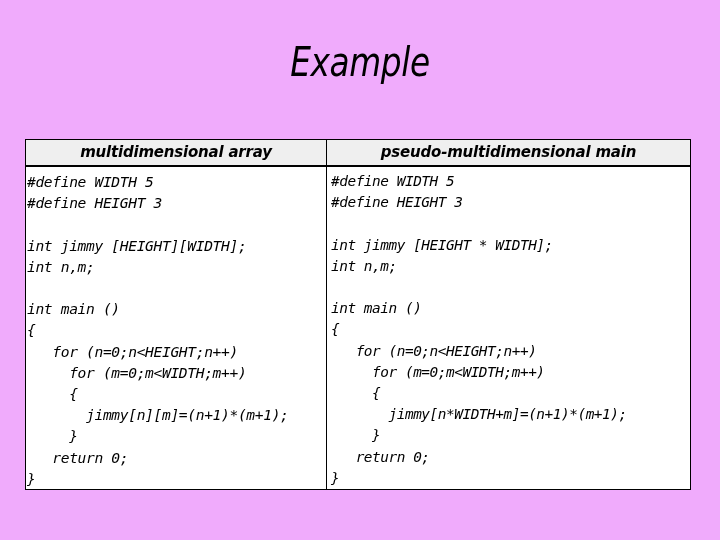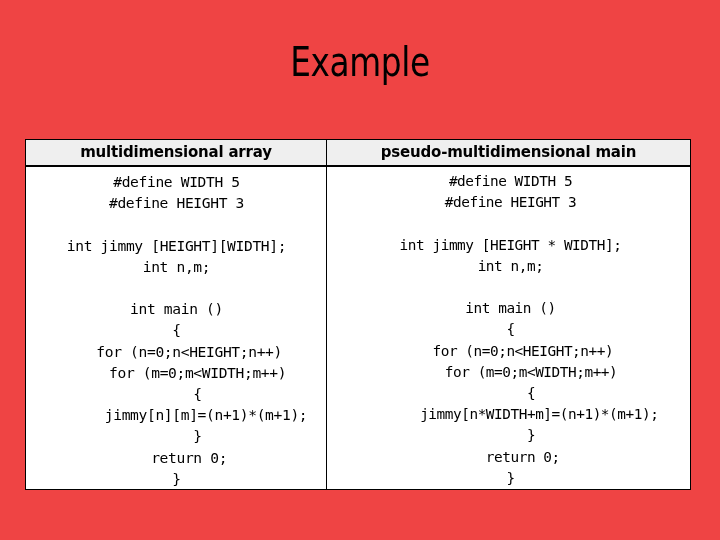--- a/index.html
+++ b/index.html
@@ -12,21 +12,22 @@
     height: 540px;
     overflow: hidden;
     font-family: "Liberation Sans", sans-serif;
     color: #000000;
     position: relative;
   }
 
   .slide {
     position: absolute;
     inset: 0;
-    background: #ef4444;
+    background: #f0abfc;
+    font-style: italic;
   }
 
   
   .slide-title {
     position: absolute;
     top: 38px;
     left: 0;
     width: 720px;
     text-align: center;
     font-family: "DejaVu Sans", sans-serif;
@@ -70,21 +71,20 @@
     white-space: nowrap;
   }
 
   .code-table td {
     background: #ffffff;
     border: 1px solid #000000;
     border-top: none;
     padding: 0;
     vertical-align: top;
     height: 307px;
-    text-align: center;
   }
 
   .code-block {
     margin: 0;
     padding: 4px 0 0 1px;
     font-family: "DejaVu Sans Mono", monospace;
     font-size: 14.6px;
     line-height: 21.2px;
     font-weight: 400;
     letter-spacing: -0.35px;

